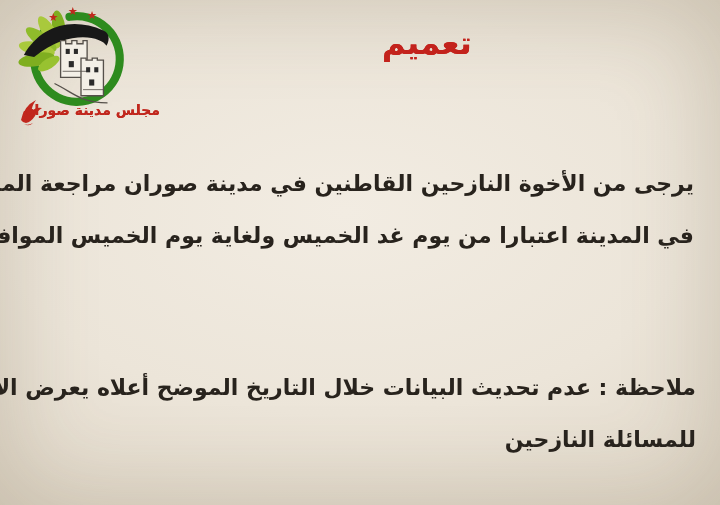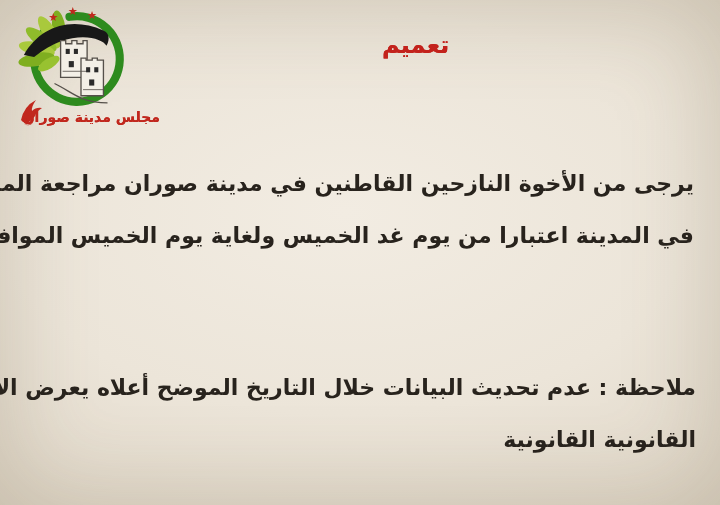--- a/index.html
+++ b/index.html
@@ -8,33 +8,32 @@
     width:720px;height:505px;
     overflow:hidden;
     background:radial-gradient(ellipse 120% 100% at 48% 42%, #f2ece2 0%, #ece5d9 40%, #e0d7c8 75%, #cfc5b2 100%);
     box-shadow:inset 0 0 90px 12px rgba(105,88,60,.20);
     font-family:"DejaVu Sans","Liberation Sans",sans-serif;
   }
   
   .logo{position:absolute;left:6px;top:4px;width:164px;height:136px;}
   .logo svg.emblem{position:absolute;left:0;top:0;}
   .logo-caption{
-    position:absolute;top:105px;right:10px;
+    position:absolute;top:98px;right:10px;
     direction:rtl;white-space:nowrap;
     color:#c1271d;font-weight:bold;font-size:14px;
     text-shadow:0 0 .4px #c1271d;
   }
   .eagle{position:absolute;left:12px;top:94px;}
   
   .title{
     position:absolute;top:24px;left:382px;
     direction:rtl;
-    color:#c3221c;font-weight:bold;font-size:24px;
+    color:#c3221c;font-weight:bold;font-size:32px;
     text-shadow:0 0 .5px #c3221c;
-    margin-top:7px;
   }
   
   .body-text{
     position:absolute;top:158px;right:26px;left:6px;
     direction:rtl;text-align:right;
     color:#28231d;font-weight:bold;font-size:22px;line-height:52px;
   }
   .note-text{
     position:absolute;top:362px;right:24px;left:6px;
     direction:rtl;text-align:right;
@@ -94,16 +93,16 @@
 
   <div class="title">تعميم</div>
 
   <div class="body-text">
     <div class="txt-line">يرجى من الأخوة النازحين القاطنين في مدينة صوران مراجعة المجلس المحلي</div>
     <div class="txt-line">في المدينة اعتبارا من يوم غد الخميس ولغاية يوم الخميس الموافق ٢٠١٩/١/١٠</div>
   </div>
 
   <div class="note-text">
     <div class="txt-line">ملاحظة : عدم تحديث البيانات خلال التاريخ الموضح أعلاه يعرض الأخوة النازحين</div>
-    <div class="txt-line">القانونية القانونية</div>
+    <div class="txt-line">للمسائلة النازحين</div>
   </div>
 
 </div>
 
 </body></html>

